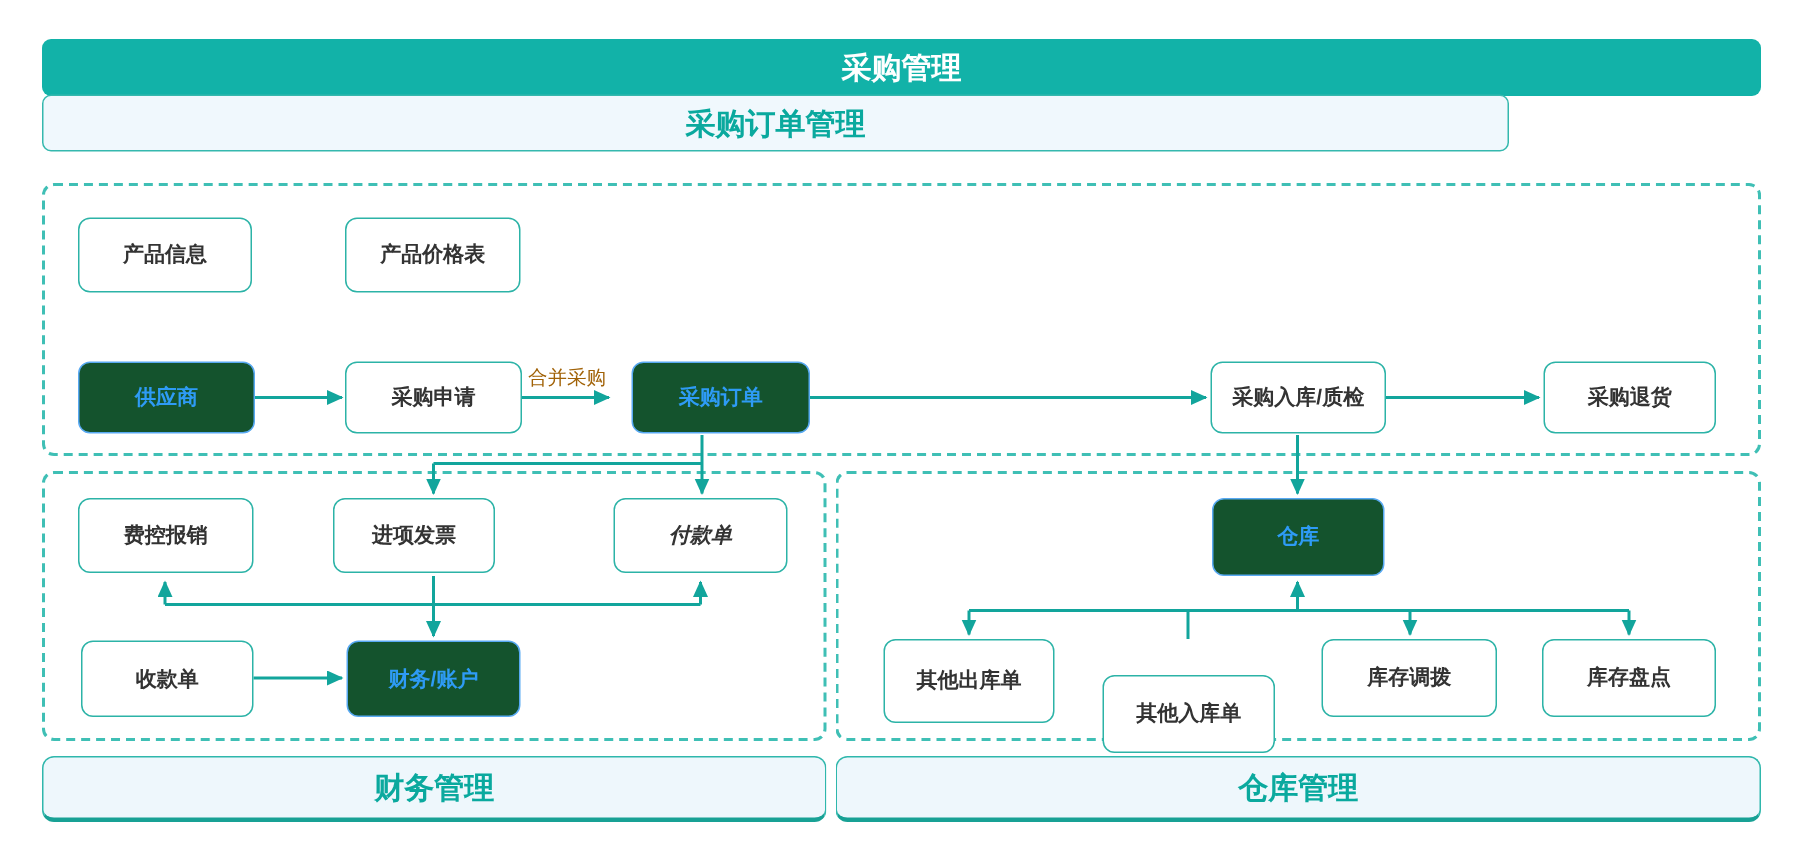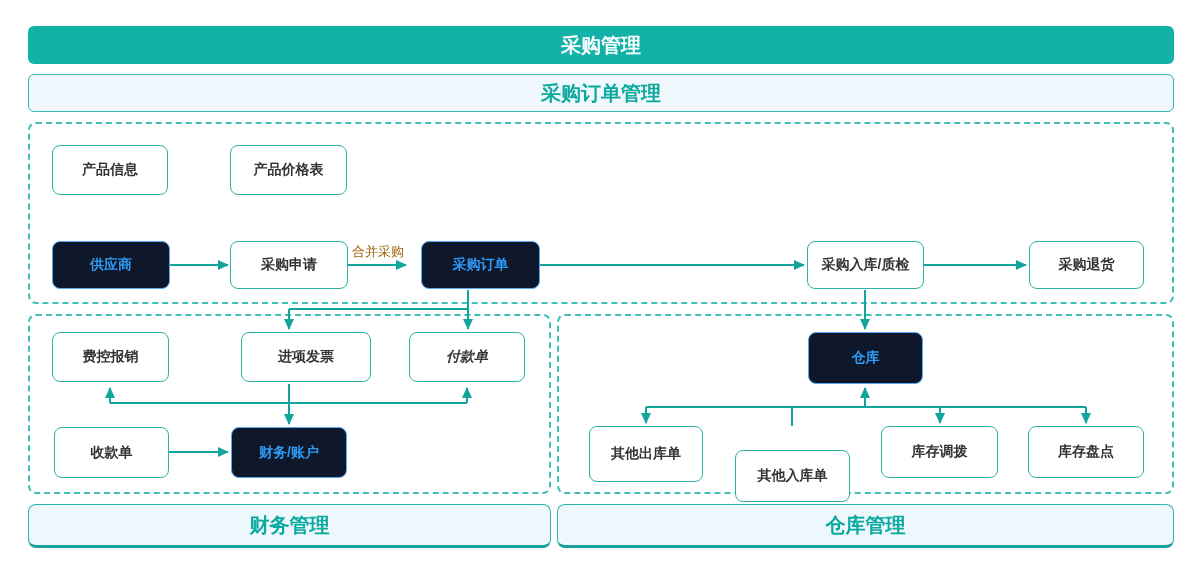--- a/index.html
+++ b/index.html
@@ -26,39 +26,39 @@
     background:transparent;
   }
   
   .node{
     position:absolute;display:flex;align-items:center;justify-content:center;
     background:#ffffff;border:1.5px solid #2cb3a7;border-radius:8px;
     font-size:14px;font-weight:bold;color:#333333;box-sizing:border-box;
     text-align:center;z-index:3;
   }
   .node.blue{
-    background:#0f172a;border-color:#58a9f2;color:#2e9bf5;
+    background:#14532d;border-color:#58a9f2;color:#2e9bf5;
   }
   
   .connectors{position:absolute;left:0;top:0;z-index:2;}
   
   .edge-label{
     position:absolute;z-index:3;font-size:13px;color:#a16207;
     width:62px;text-align:center;
   }
 </style>
 </head>
 <body>
 
 <div class="canvas">
 
   <div class="banner banner-solid" style="left:28px;top:26px;width:1146px;height:38px;">
     <span>采购管理</span>
   </div>
-  <div class="banner banner-light" style="left:28px;top:74px;width:1146px;height:38px;">
+  <div class="banner banner-light" style="left:28px;top:63px;width:978px;height:38px;">
     <span>采购订单管理</span>
   </div>
 
   <div class="dashed" style="left:28px;top:122px;width:1146px;height:182px;"></div>
   <div class="dashed" style="left:28px;top:314px;width:523px;height:180px;"></div>
   <div class="dashed" style="left:557px;top:314px;width:617px;height:180px;"></div>
 
   <div class="banner banner-bottom" style="left:28px;top:504px;width:523px;height:44px;">
     <span>财务管理</span>
   </div>
@@ -106,21 +106,21 @@
 
   <div class="node" style="left:52px;top:145px;width:116px;height:50px;">产品信息</div>
   <div class="node" style="left:230px;top:145px;width:117px;height:50px;">产品价格表</div>
   <div class="node blue" style="left:52px;top:241px;width:118px;height:48px;">供应商</div>
   <div class="node" style="left:230px;top:241px;width:118px;height:48px;">采购申请</div>
   <div class="node blue" style="left:409px;top:241px;width:119px;height:48px;margin-left:12px;">采购订单</div>
   <div class="node" style="left:807px;top:241px;width:117px;height:48px;">采购入库/质检</div>
   <div class="node" style="left:1029px;top:241px;width:115px;height:48px;">采购退货</div>
 
   <div class="node" style="left:52px;top:332px;width:117px;height:50px;">费控报销</div>
-  <div class="node" style="left:241px;top:332px;width:130px;height:50px;">进项发票</div>
+  <div class="node" style="left:222px;top:332px;width:108px;height:50px;">进项发票</div>
   <div class="node" style="left:409px;top:332px;width:116px;height:50px;font-style:italic;">付款单</div>
   <div class="node" style="left:54px;top:427px;width:115px;height:51px;">收款单</div>
   <div class="node blue" style="left:231px;top:427px;width:116px;height:51px;">财务/账户</div>
 
   <div class="node blue" style="left:808px;top:332px;width:115px;height:52px;">仓库</div>
   <div class="node" style="left:589px;top:426px;width:114px;height:56px;">其他出库单</div>
   <div class="node" style="left:735px;top:450px;width:115px;height:52px;">其他入库单</div>
   <div class="node" style="left:881px;top:426px;width:117px;height:52px;">库存调拨</div>
   <div class="node" style="left:1028px;top:426px;width:116px;height:52px;">库存盘点</div>
 

